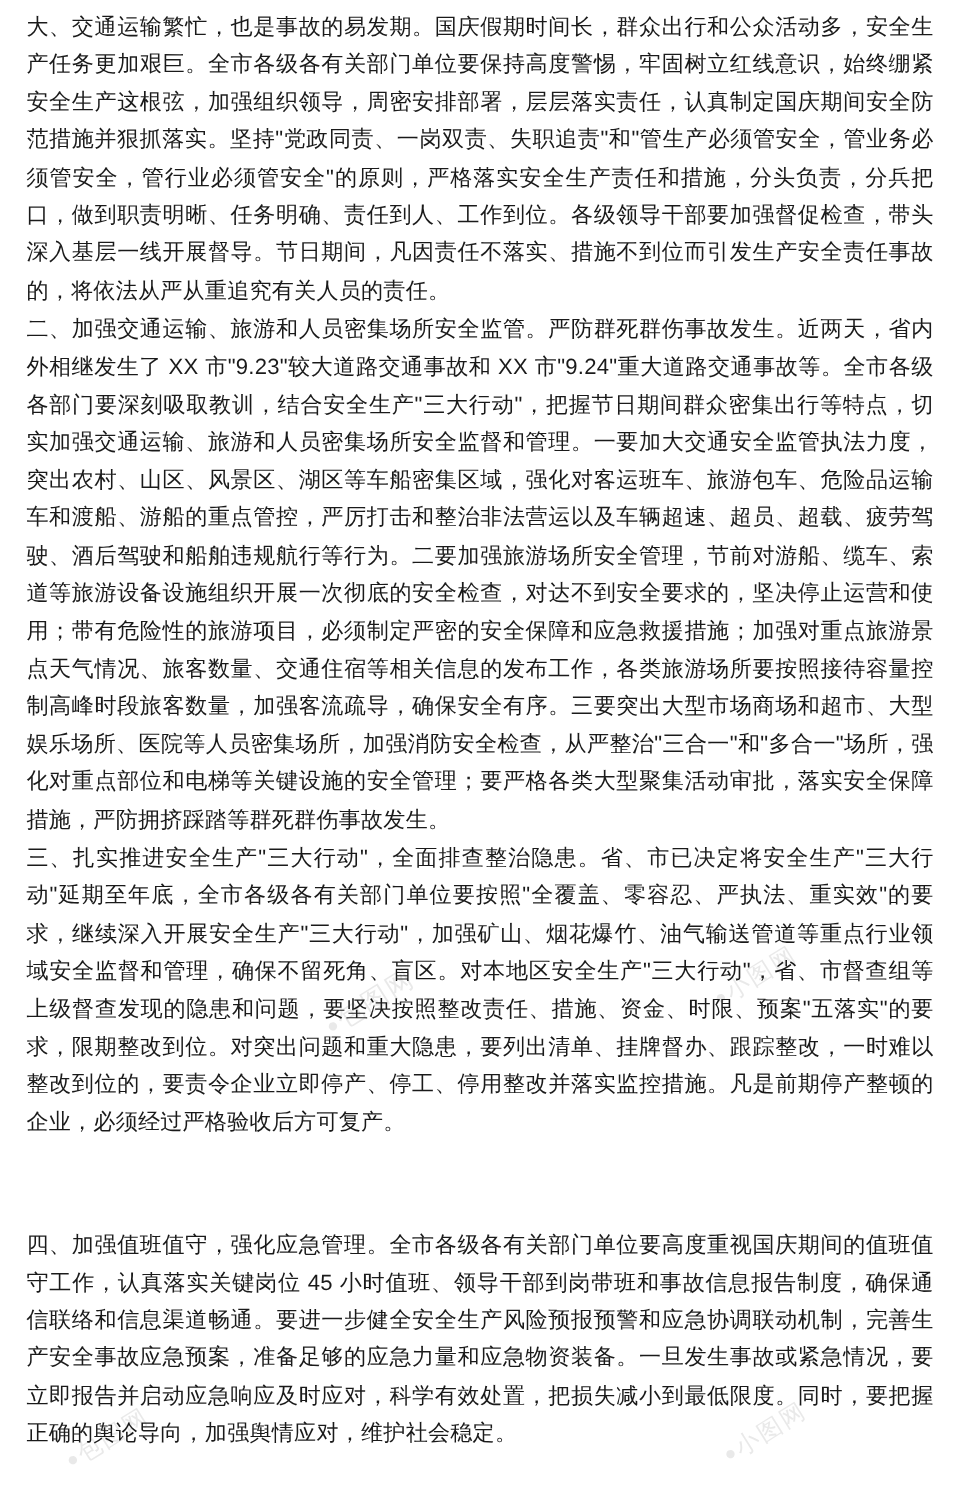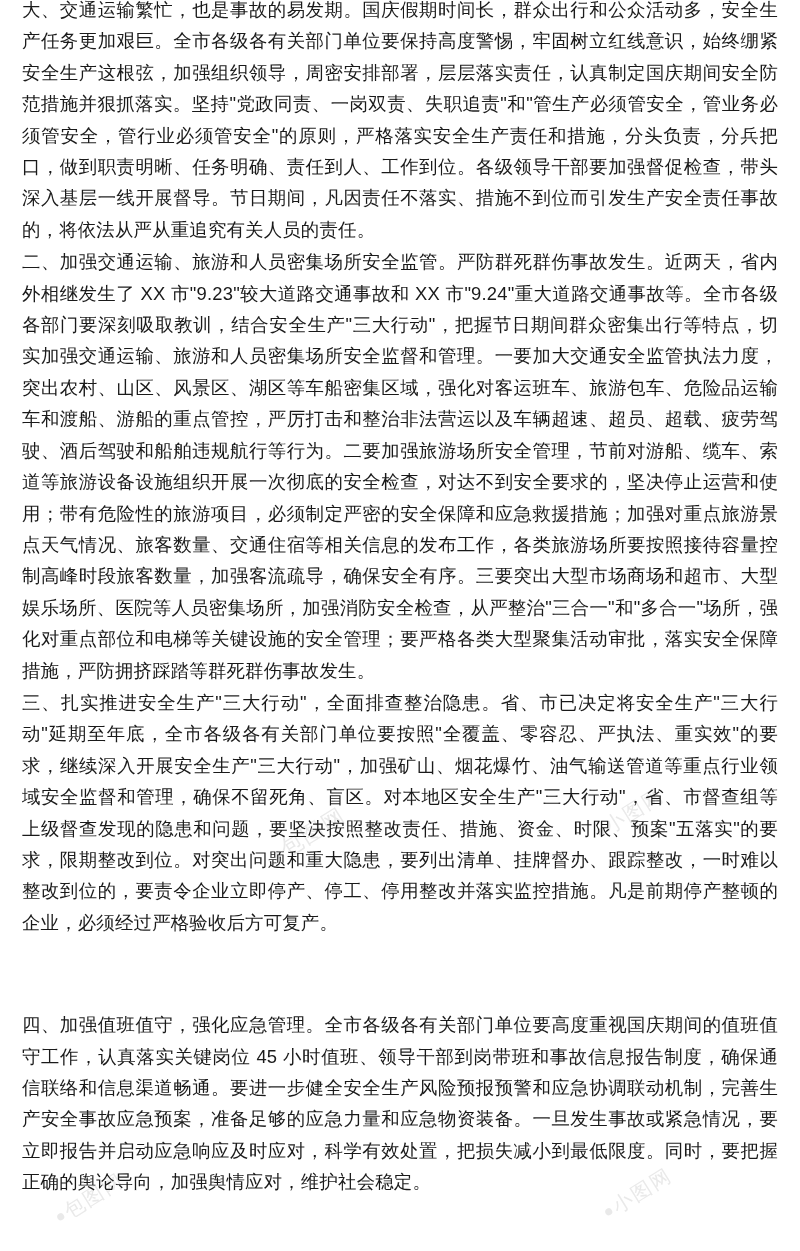--- a/index.html
+++ b/index.html
@@ -13,21 +13,21 @@
     font-family: "Liberation Sans", sans-serif;
     color: #000000;
     overflow: hidden;
     position: relative;
   }
   .page {
     position: relative;
     width: 800px;
     height: 1251px;
     box-sizing: border-box;
-    padding: 0 22px;
+    padding: 12px 22px;
     overflow: hidden;
   }
   .doc-body {
     position: relative;
     z-index: 2;
   }
   p.para {
     margin: 0 0 1px 0;
     font-size: 18.4px;
     line-height: 31.4px;

